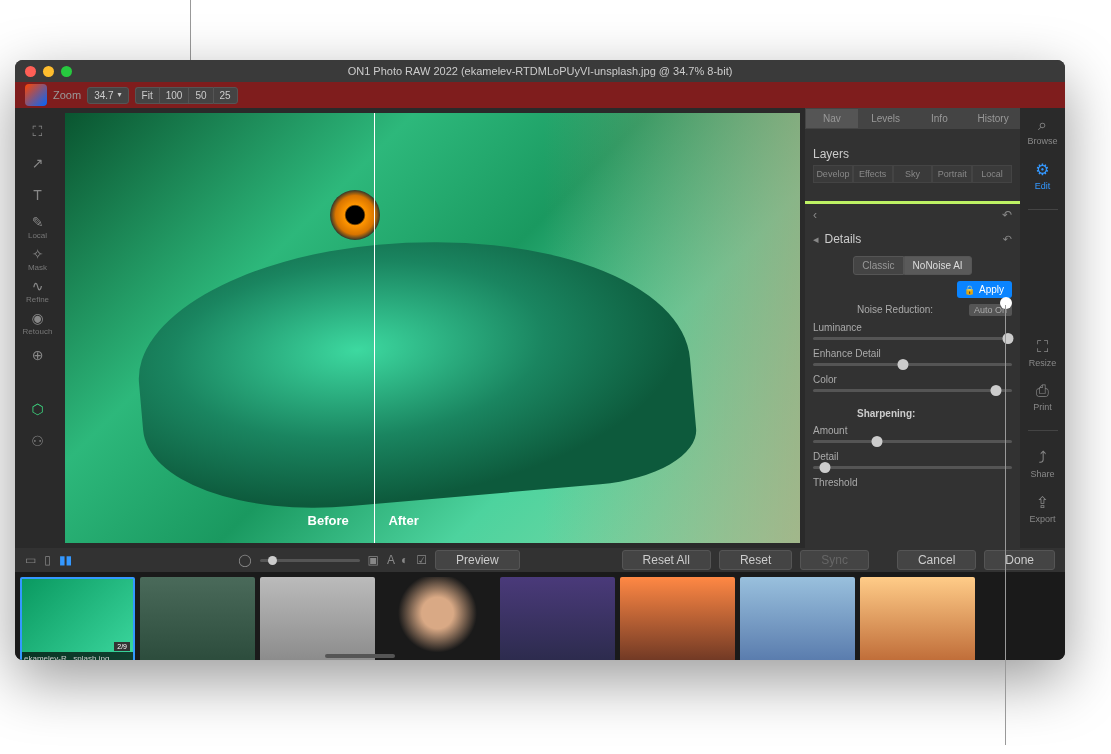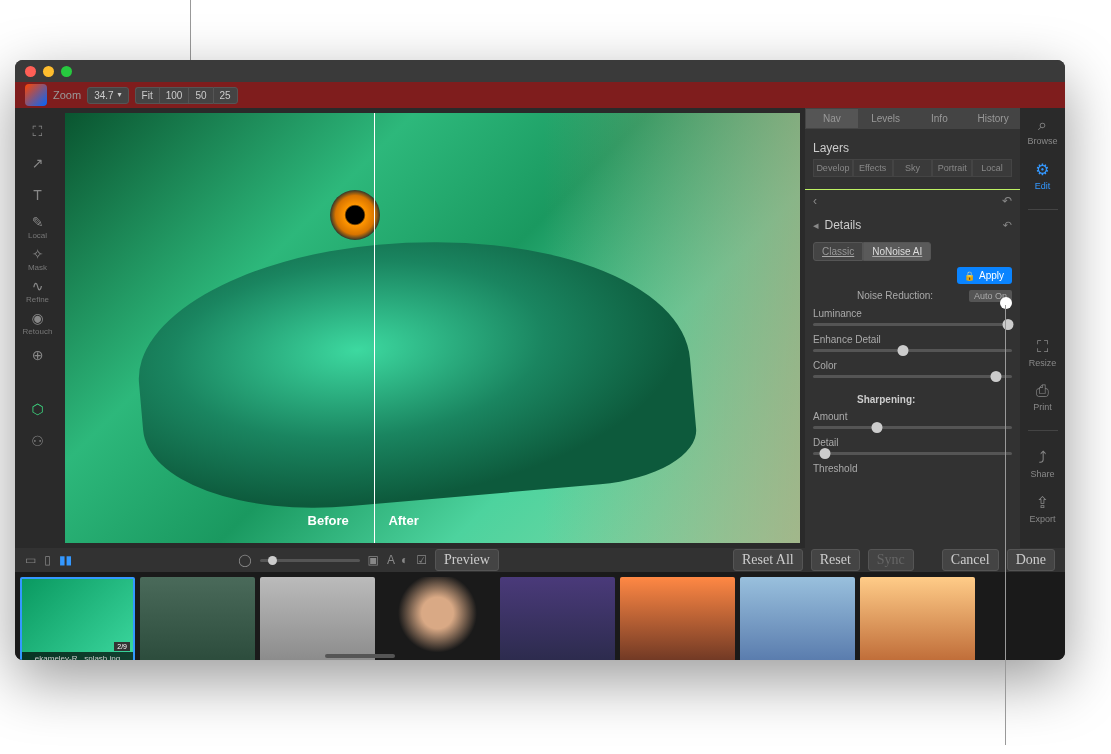--- a/index.html
+++ b/index.html
@@ -33,55 +33,55 @@
 .lizard-body{position:absolute;left:10%;top:30%;width:75%;height:60%;background:radial-gradient(ellipse at 40% 40%,#3dd9a0 0%,#1a8560 40%,#0d5a3c 70%);border-radius:50% 60% 20% 40%;transform:rotate(-5deg);}
 .lizard-eye{position:absolute;left:36%;top:18%;width:50px;height:50px;background:radial-gradient(circle,#000 25%,#ff9500 30%,#d97500 55%,#3a3a2a 70%);border-radius:50%;}
 .bg-blur{position:absolute;right:0;top:0;width:35%;height:100%;background:linear-gradient(90deg,transparent,rgba(180,160,120,.6));}
 .divider-line{position:absolute;left:42%;top:0;width:1px;height:100%;background:#fff;}
 .before-label{position:absolute;left:33%;bottom:15px;color:#fff;font-size:13px;font-weight:600;}
 .after-label{position:absolute;left:44%;bottom:15px;color:#fff;font-size:13px;font-weight:600;}
 .right-panel{width:215px;background:#323232;display:flex;flex-direction:column;font-size:11px;color:#aaa;}
 .panel-tabs{display:flex;background:#3a3a3a;}
 .panel-tab{flex:1;padding:4px;text-align:center;font-size:10px;color:#999;border:1px solid #444;background:#444;}
 .panel-tab.active{background:#555;}
-.panel-section{padding:12px 8px;border-bottom:1px solid #bef264;}
+.panel-section{padding:18px 8px;border-bottom:3px solid #bef264;}
 .section-title{color:#ccc;font-size:12px;}
 .edit-tabs{display:flex;gap:0;margin-top:4px;}
 .edit-tab{flex:1;padding:3px 2px;font-size:9px;text-align:center;background:#3a3a3a;border:1px solid #444;color:#888;}
 .details-header{display:flex;align-items:center;gap:6px;padding:6px 8px;}
 .details-header::before{content:"◂";color:#888;}
-.mode-toggle{display:flex;margin:4px 8px;text-decoration:underline;}
+.mode-toggle{display:flex;margin:4px 8px;justify-content:center;}
 .mode-btn{padding:3px 8px;font-size:10px;background:#444;color:#999;border:1px solid #555;}
 .mode-btn.active{background:#5a5a5a;color:#ddd;}
 .mode-btn:first-child{border-radius:3px 0 0 3px;}
 .mode-btn:last-child{border-radius:0 3px 3px 0;}
 .apply-row{display:flex;justify-content:flex-end;padding:2px 8px;}
 .apply-btn{background:#0a84ff;color:#fff;border:none;padding:3px 8px;font-size:10px;border-radius:3px;display:flex;align-items:center;gap:3px;}
 .apply-btn::before{content:"🔒";font-size:9px;}
 .param-row{display:flex;justify-content:space-between;padding:4px 8px;font-size:10px;margin-left:44px;}
 .auto-on{background:#555;padding:1px 5px;border-radius:2px;font-size:9px;}
 .slider-row{padding:2px 8px 6px;}
 .slider-label{font-size:10px;color:#aaa;display:flex;justify-content:space-between;}
 .slider-track{height:3px;background:#555;border-radius:2px;margin-top:4px;position:relative;}
 .slider-thumb{position:absolute;width:11px;height:11px;background:#ccc;border-radius:50%;top:-4px;transform:translateX(-50%);}
 .far-right{width:45px;background:#2a2a2a;display:flex;flex-direction:column;align-items:center;padding-top:8px;gap:14px;}
 .fr-item{display:flex;flex-direction:column;align-items:center;color:#888;font-size:9px;gap:2px;}
 .fr-item.active{color:#3498ff;}
 .fr-icon{font-size:16px;}
 .fr-sep{width:30px;height:1px;background:#444;margin:4px 0;}
 .bottom-bar{height:24px;background:#323232;display:flex;align-items:center;padding:0 10px;gap:8px;font-size:10px;}
 .bb-icon{color:#888;font-size:12px;}
-.bb-btn{background:#444;color:#ccc;border:1px solid #555;padding:2px 8px;border-radius:3px;font-size:14px;font-family:Liberation Serif, serif;}
+.bb-btn{background:#444;color:#ccc;border:1px solid #555;padding:2px 20px;border-radius:3px;font-size:12px;}
 .bb-btn.disabled{color:#666;}
 .mini-slider{width:100px;height:3px;background:#555;border-radius:2px;position:relative;}
 .mini-slider-thumb{position:absolute;left:8px;width:9px;height:9px;background:#ccc;border-radius:50%;top:-3px;}
 .filmstrip{height:110px;background:#1a1a1a;display:flex;padding:5px;gap:5px;overflow:hidden;}
 .thumb{width:115px;height:90px;border-radius:2px;position:relative;flex-shrink:0;}
 .thumb.selected{border:2px solid #3498ff;}
-.thumb-name{position:absolute;bottom:0;left:0;right:0;background:rgba(0,0,0,.7);color:#ccc;font-size:8px;padding:2px;text-align:center;}
+.thumb-name{position:absolute;bottom:0;left:0;right:0;background:rgba(0,0,0,.7);color:#ccc;font-size:8px;padding:2px;}
 .thumb-badge{position:absolute;bottom:14px;right:3px;background:#333;color:#fff;font-size:7px;padding:1px 3px;}
 .th1{background:linear-gradient(135deg,#0a9960,#3dd9a0);}
 .th2{background:linear-gradient(180deg,#4a6a5a,#2a4a3a);}
 .th3{background:linear-gradient(180deg,#bbb,#888);}
 .th4{background:radial-gradient(circle at 50% 40%,#d9a985 20%,#1a1a1a 50%);}
 .th5{background:linear-gradient(180deg,#4a3a7a,#2a2a4a);}
 .th6{background:linear-gradient(180deg,#ff8844,#663322);}
 .th7{background:linear-gradient(180deg,#99c0dd,#5577aa);}
 .th8{background:linear-gradient(180deg,#ffcc88,#bb6633);}
 .scroll-handle{position:absolute;bottom:2px;left:310px;width:70px;height:4px;background:#555;border-radius:2px;}
@@ -97,20 +97,21 @@
 <div class="callout-top"></div>
 <div class="callout-dot1"></div>
 
 <div class="app-window">
   <div class="titlebar">
     <div class="traffic">
       <span class="r"></span>
       <span class="y"></span>
       <span class="g"></span>
     </div>
+    <div class="title-text">ON1 Photo RAW 2022 (ekamelev-RTDMLoPUyVI-unsplash.jpg @ 34.7% 8-bit)</div>
   </div>
 
   <div class="toolbar">
     <div class="logo"></div>
     <span class="tb-label">Zoom</span>
     <div class="tb-select">
         <span>34.7</span>
       </div>
     <div class="btn-group">
       <button class="tb-btn">Fit</button>

